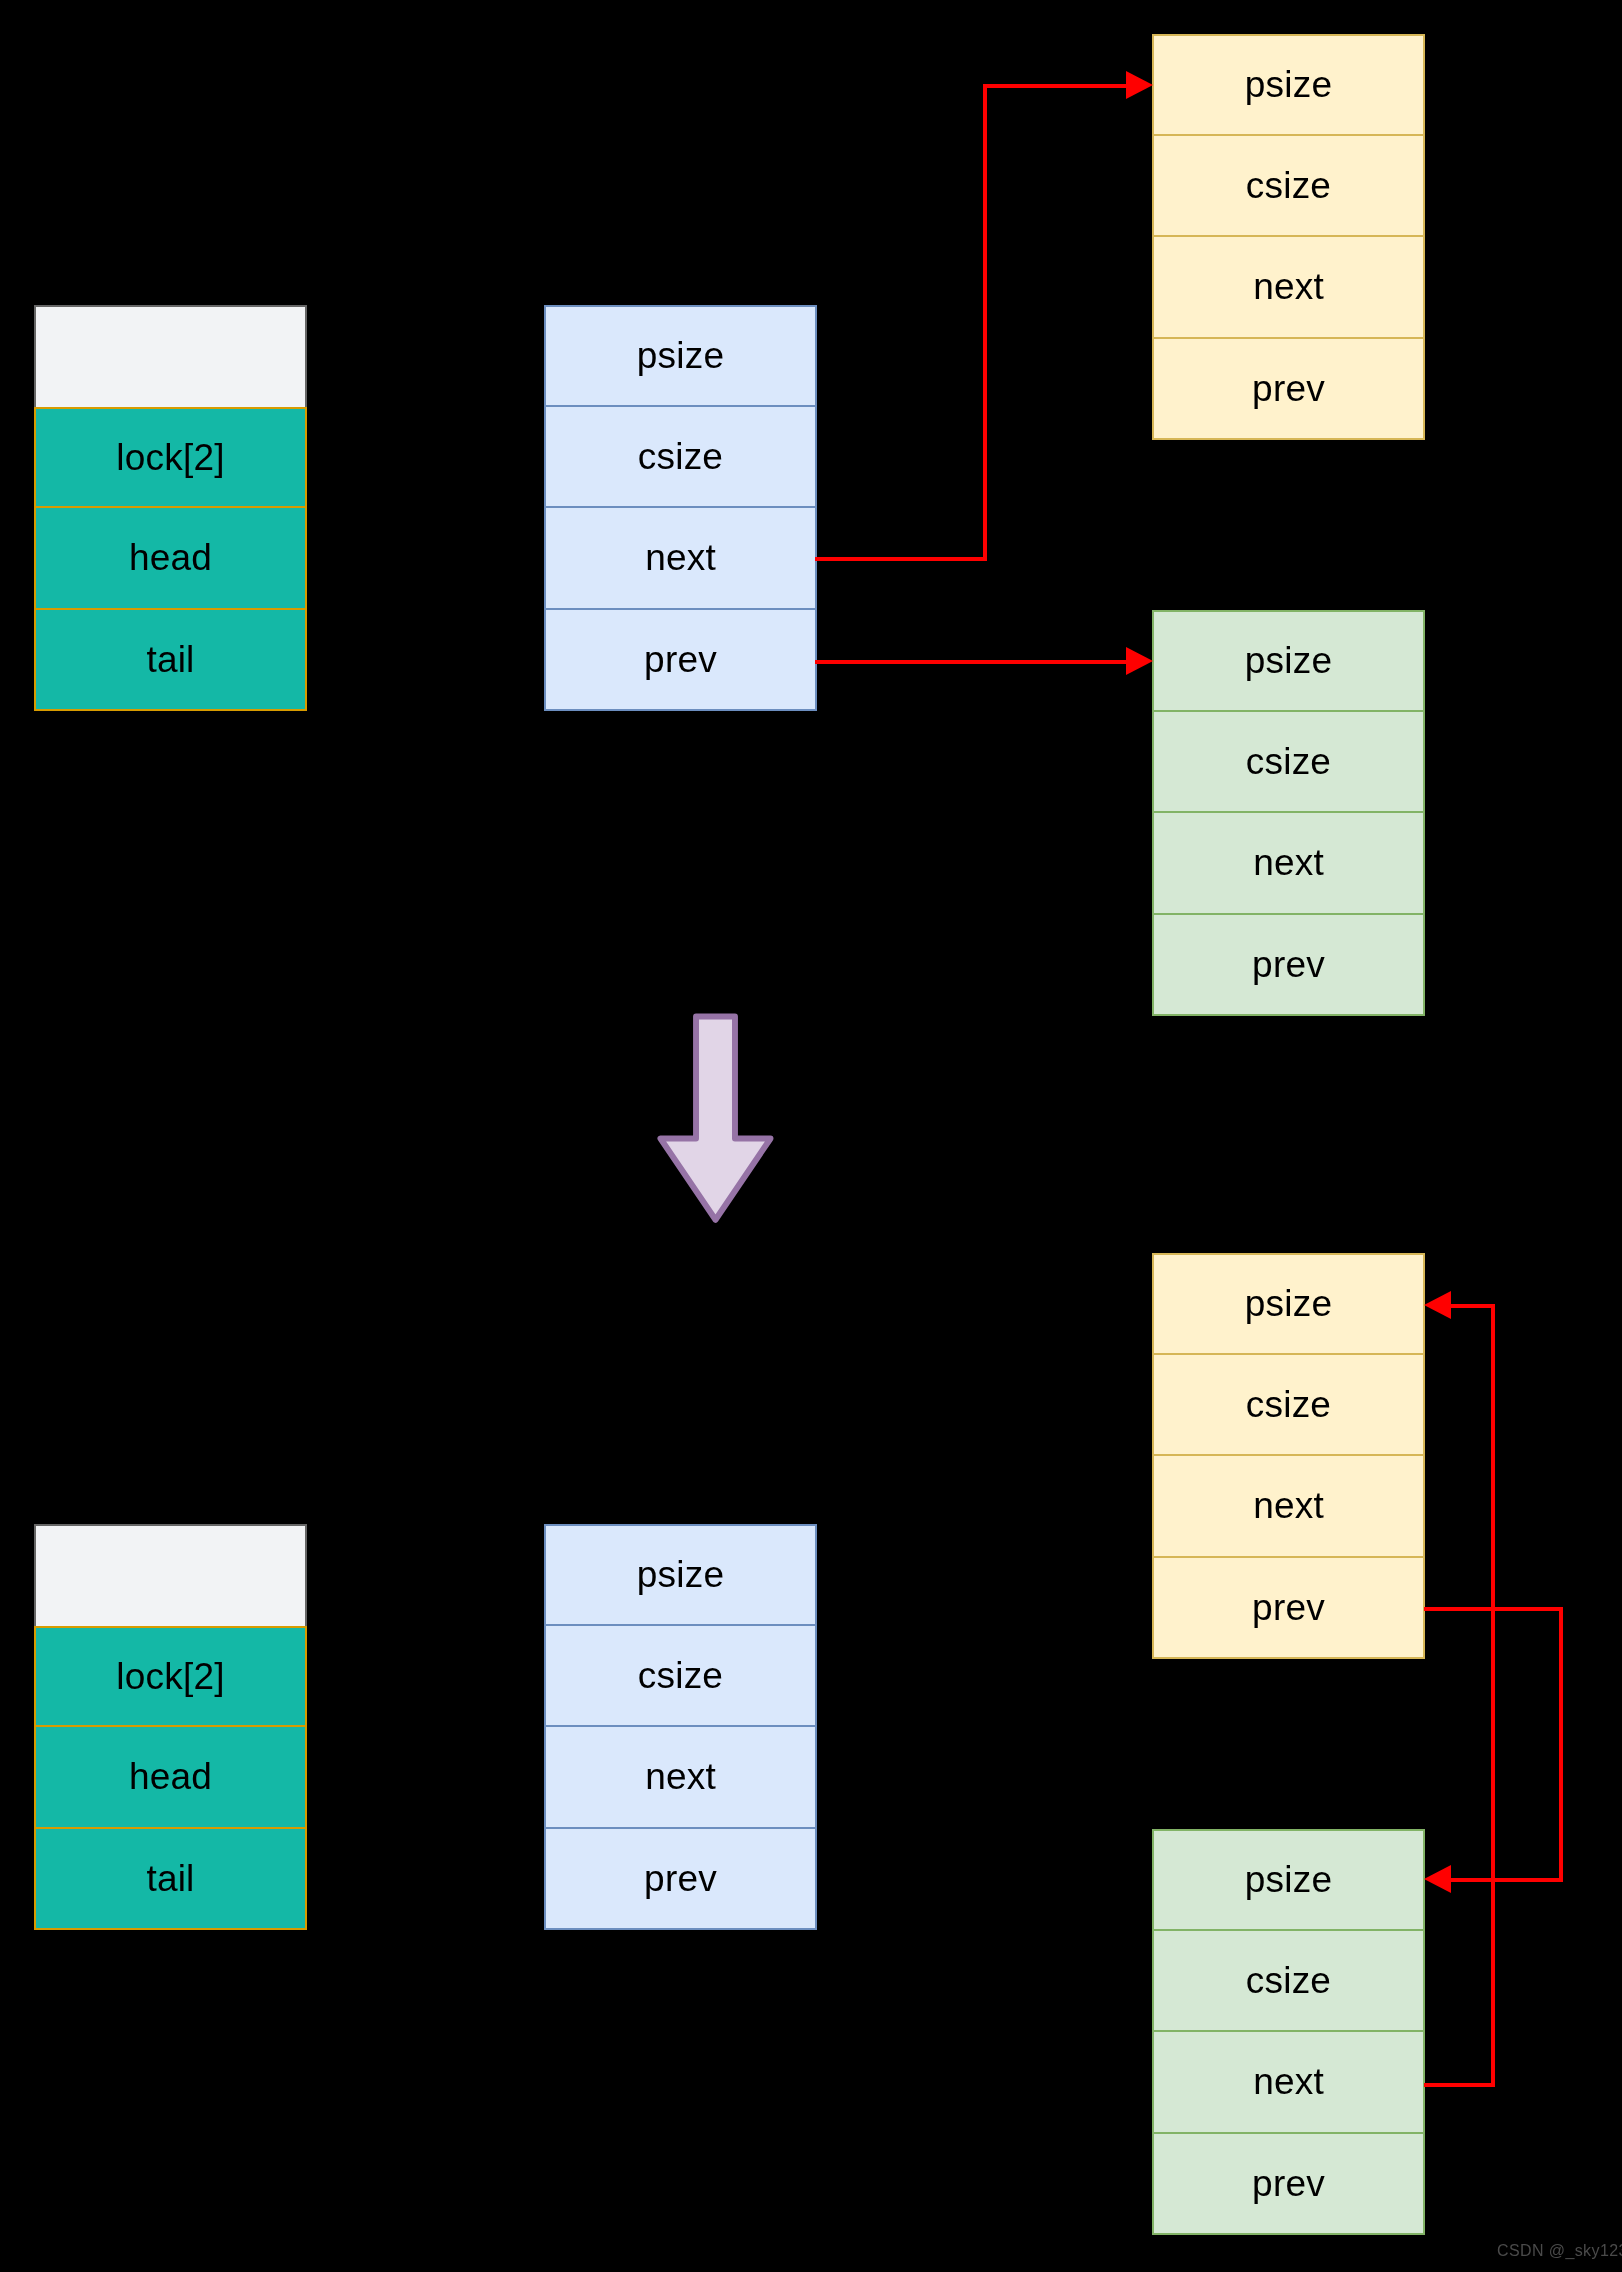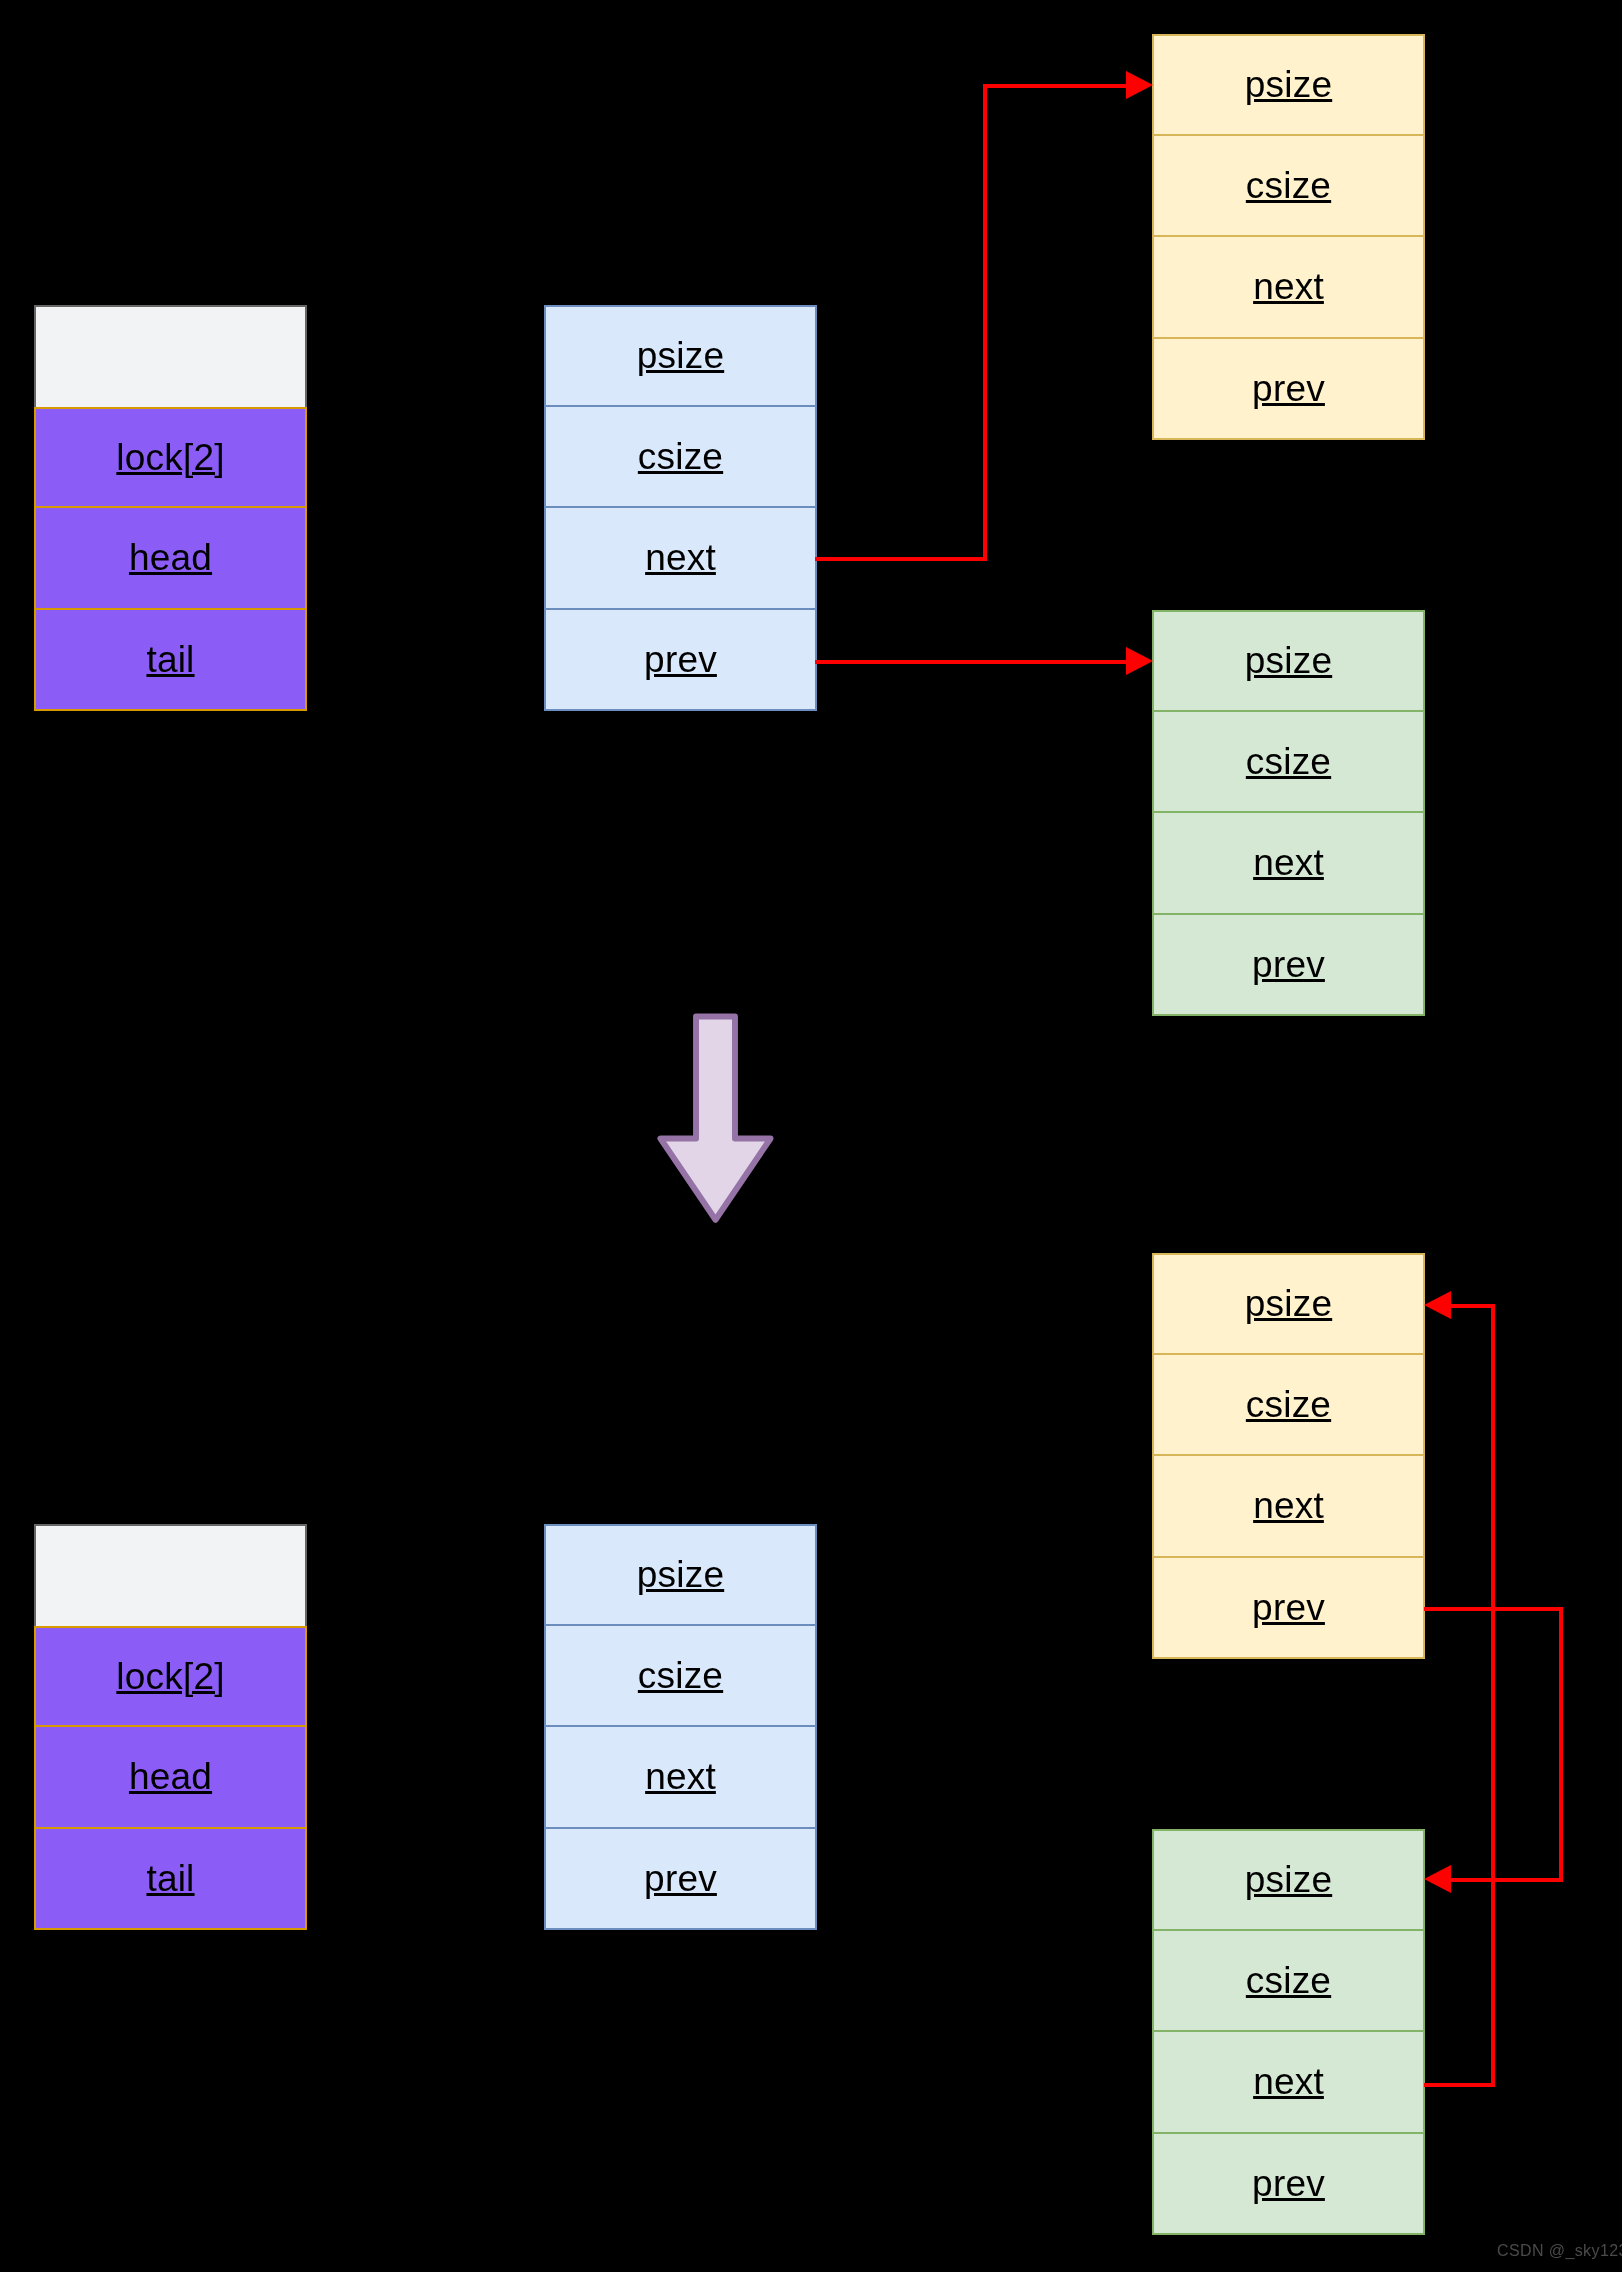--- a/index.html
+++ b/index.html
@@ -29,26 +29,25 @@
   .cell {
     box-sizing: border-box;
     display: flex;
     align-items: center;
     justify-content: center;
     font-size: 37px;
     line-height: 1;
     color: #000000;
     letter-spacing: 0.2px;
     white-space: nowrap;
-    text-decoration: underline;
   }
 
   
   .struct-orange .cell {
-    background: #8b5cf6;
+    background: #14b8a6;
     border: 2.5px solid #d79b00;
     border-top-width: 0;
   }
   .struct-orange .cell.blank {
     background: #f2f3f5;
     border: 2.5px solid #666666;
     border-bottom-width: 0;
   }
   .struct-orange .cell.first-orange {
     border-top-width: 2.5px;

